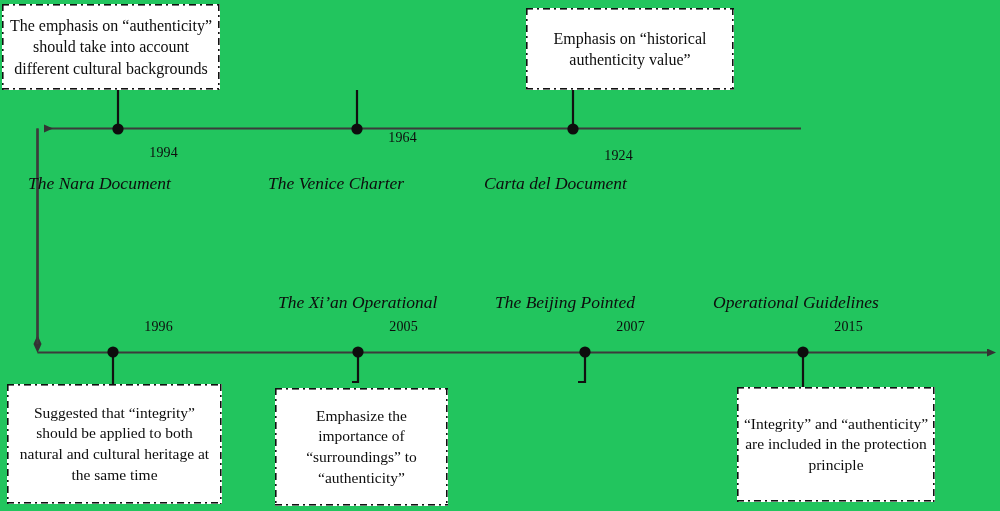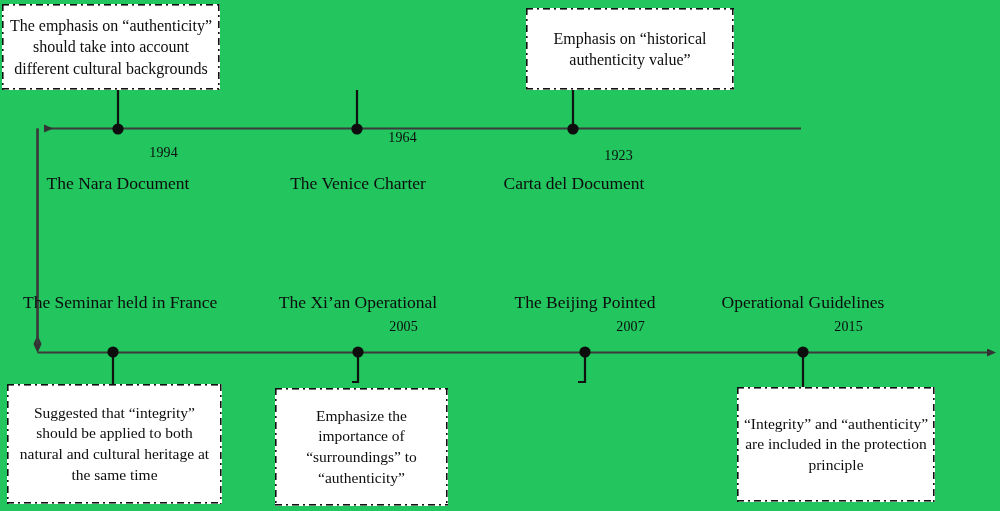--- a/index.html
+++ b/index.html
@@ -57,22 +57,23 @@
   }
   .tl-year {
     position: absolute;
     text-align: right;
     font-size: 14px;
     letter-spacing: 0.2px;
     white-space: nowrap;
   }
   .tl-title {
     position: absolute;
-    text-align: center;
+    text-align: left;
     font-size: 17.5px;
+    font-style: italic;
     white-space: nowrap;
   }
   .txt-l1 { font-size: 16px; }
   .txt-l2 { font-size: 15.5px; }
 </style>
 </head>
 <body>
 
 <div id="stage">
 
@@ -118,24 +119,24 @@
   <div class="note-box dashdot txt-l1" style="left:526px; top:8px; width:208px; height:82px;">
     <span class="txt">Emphasis on “historical authenticity value”</span>
   </div>
 
   <div class="tl-year" style="left:58px;  top:145px; width:120px;">1994</div>
   <div class="tl-title" style="left:28px;  top:173px; width:180px;">The Nara Document</div>
 
   <div class="tl-year" style="left:297px; top:130px; width:120px;">1964</div>
   <div class="tl-title" style="left:268px; top:173px; width:180px;">The Venice Charter</div>
 
-  <div class="tl-year" style="left:513px; top:148px; width:120px;">1923</div>
+  <div class="tl-year" style="left:513px; top:148px; width:120px;">1924</div>
   <div class="tl-title" style="left:484px; top:173px; width:180px;">Carta del Document</div>
 
-  <div class="tl-title" style="left:23px;  top:292px; width:180px;">The Seminar held in France</div>
+  <div class="tl-year" style="left:53px;  top:319px; width:120px;">1996</div>
 
   <div class="tl-title" style="left:278px; top:292px; width:160px;">The Xi’an Operational</div>
   <div class="tl-year" style="left:298px; top:319px; width:120px;">2005</div>
 
   <div class="tl-title" style="left:495px; top:292px; width:180px;">The Beijing Pointed</div>
   <div class="tl-year" style="left:525px; top:319px; width:120px;">2007</div>
 
   <div class="tl-title" style="left:713px; top:292px; width:180px;">Operational Guidelines</div>
   <div class="tl-year" style="left:743px; top:319px; width:120px;">2015</div>
 

